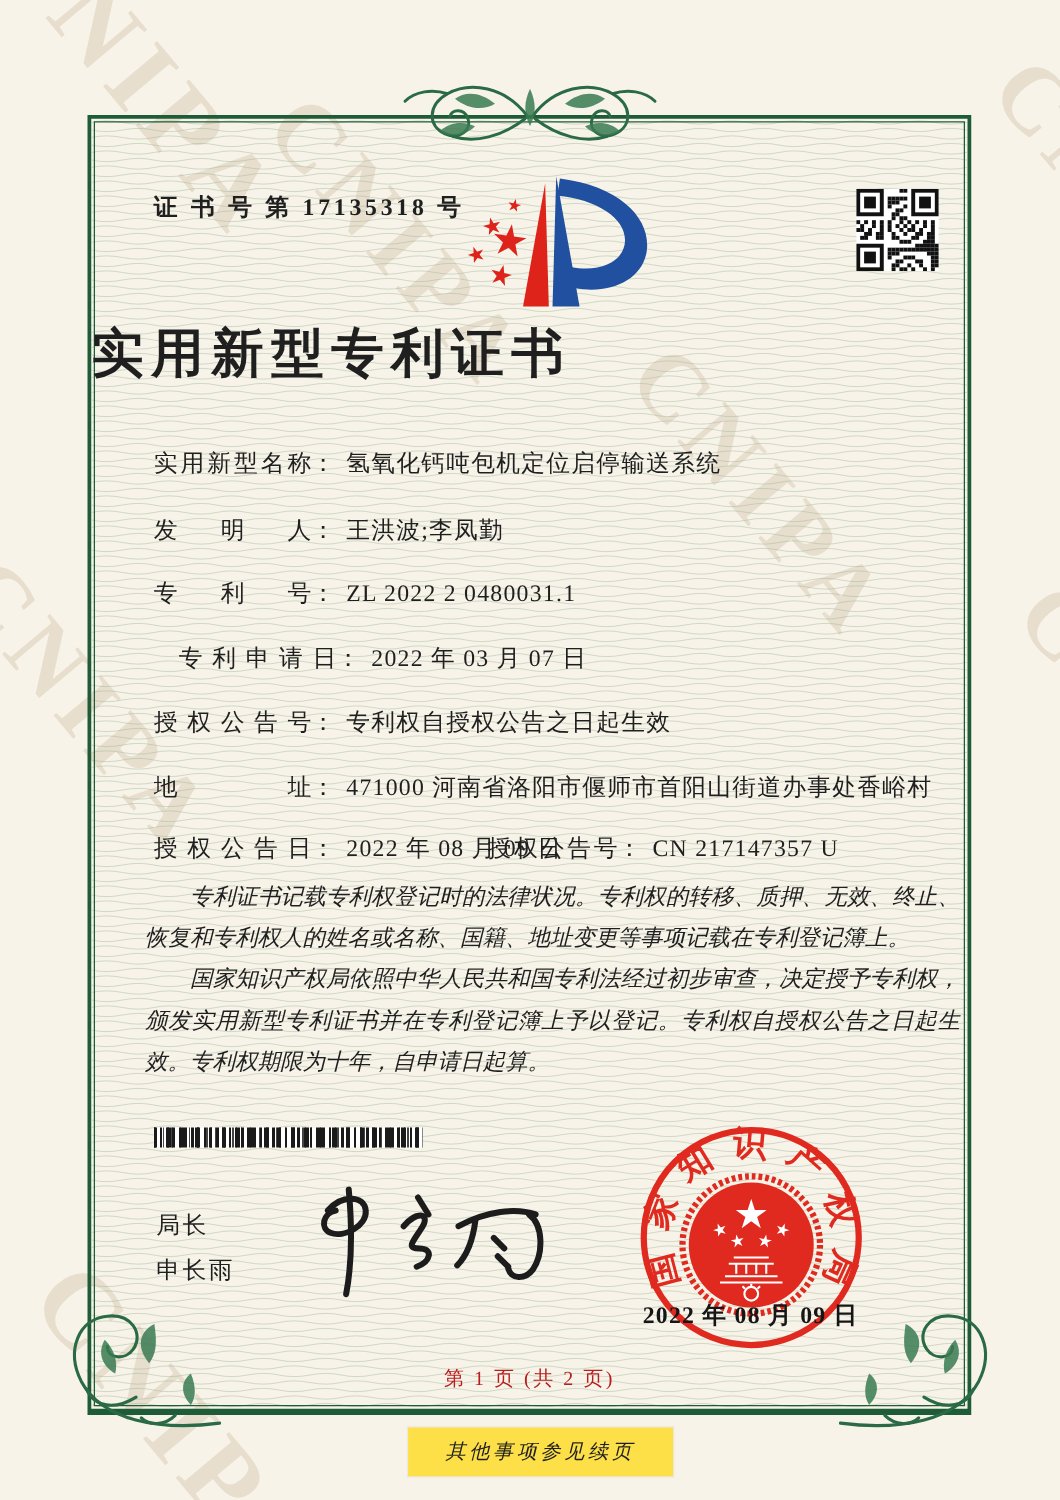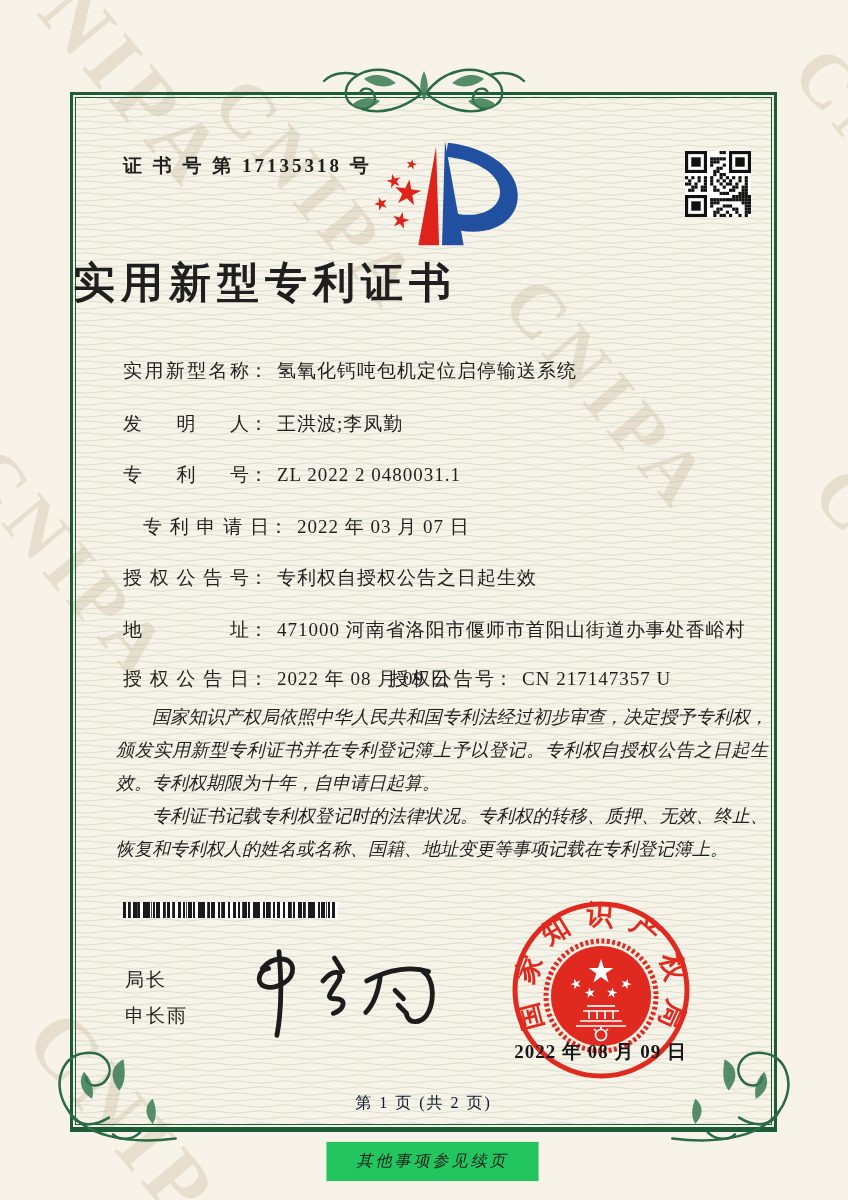--- a/index.html
+++ b/index.html
@@ -73,24 +73,24 @@
   .sealwrap{position:absolute;left:433px;top:800px;width:190px;height:190px;}
   .seal-ring{fill:none;stroke:var(--seal-red);stroke-width:5;}
   .seal-text{fill:var(--seal-red);font-size:27px;font-weight:bold;letter-spacing:15px;font-family:"Liberation Serif",serif;}
   .seal-date{
     position:absolute;left:420px;top:944px;width:215px;text-align:center;
     font-size:19px;font-weight:bold;color:#161616;letter-spacing:1px;
   }
   .wht{fill:#fff;} .red{fill:var(--seal-red);}
   .gate{stroke:#fff;stroke-width:1.7;fill:none;}
   
-  .pageinfo{position:absolute;left:0;top:998px;width:100%;text-align:center;font-size:16px;letter-spacing:2px;color:#0f172a;}
+  .pageinfo{position:absolute;left:0;top:998px;width:100%;text-align:center;font-size:16px;letter-spacing:2px;color:#b91c1c;}
   .contnote{
     position:absolute;left:50%;top:1142px;transform:translateX(-46%);
-    background:#22c55e;padding:9px 30px;font-size:16px;letter-spacing:3px;
+    background:#fde047;padding:9px 30px;font-size:16px;letter-spacing:3px;
     box-shadow:0 0 0 1px rgba(120,110,90,.08);font-style:italic;
   }
 </style>
 </head>
 <body>
 
 <div class="page">
 
   <span class="wm" style="left:-42px;top:8px;font-size:86px;">CNIPA</span>
   <span class="wm" style="left:180px;top:150px;">CNIPA</span>
@@ -280,22 +280,22 @@
     </div>
 
     <div class="grant">
       <span class="flabel">授权公告日</span><span class="fcolon">：</span><span class="fval">2022 年 08 月 09 日</span>
       <span class="cell2">
         <span class="flabel" style="width:104px;">授权公告号</span><span class="fcolon">：</span><span class="fval">CN 217147357 U</span>
       </span>
     </div>
 
     <div class="bodytext">
+      <p>专利证书记载专利权登记时的法律状况。专利权的转移、质押、无效、终止、恢复和专利权人的姓名或名称、国籍、地址变更等事项记载在专利登记簿上。</p>
       <p>国家知识产权局依照中华人民共和国专利法经过初步审查，决定授予专利权，颁发实用新型专利证书并在专利登记簿上予以登记。专利权自授权公告之日起生效。专利权期限为十年，自申请日起算。</p>
-      <p>专利证书记载专利权登记时的法律状况。专利权的转移、质押、无效、终止、恢复和专利权人的姓名或名称、国籍、地址变更等事项记载在专利登记簿上。</p>
     </div>
 
     <div class="barcode"></div>
 
     <div class="sig-title">局长</div>
     <div class="sig-name">申长雨</div>
     <svg class="sig-hand" width="230" height="100" viewBox="0 0 220 95">
       <path d="M28,24 C38,12 56,12 57,24 C58,36 40,45 30,41 C22,38 24,26 34,24"></path>
       <path d="M44,8 C46,30 47,62 42,88"></path>
       <path d="M97,14 l8,13"></path>

